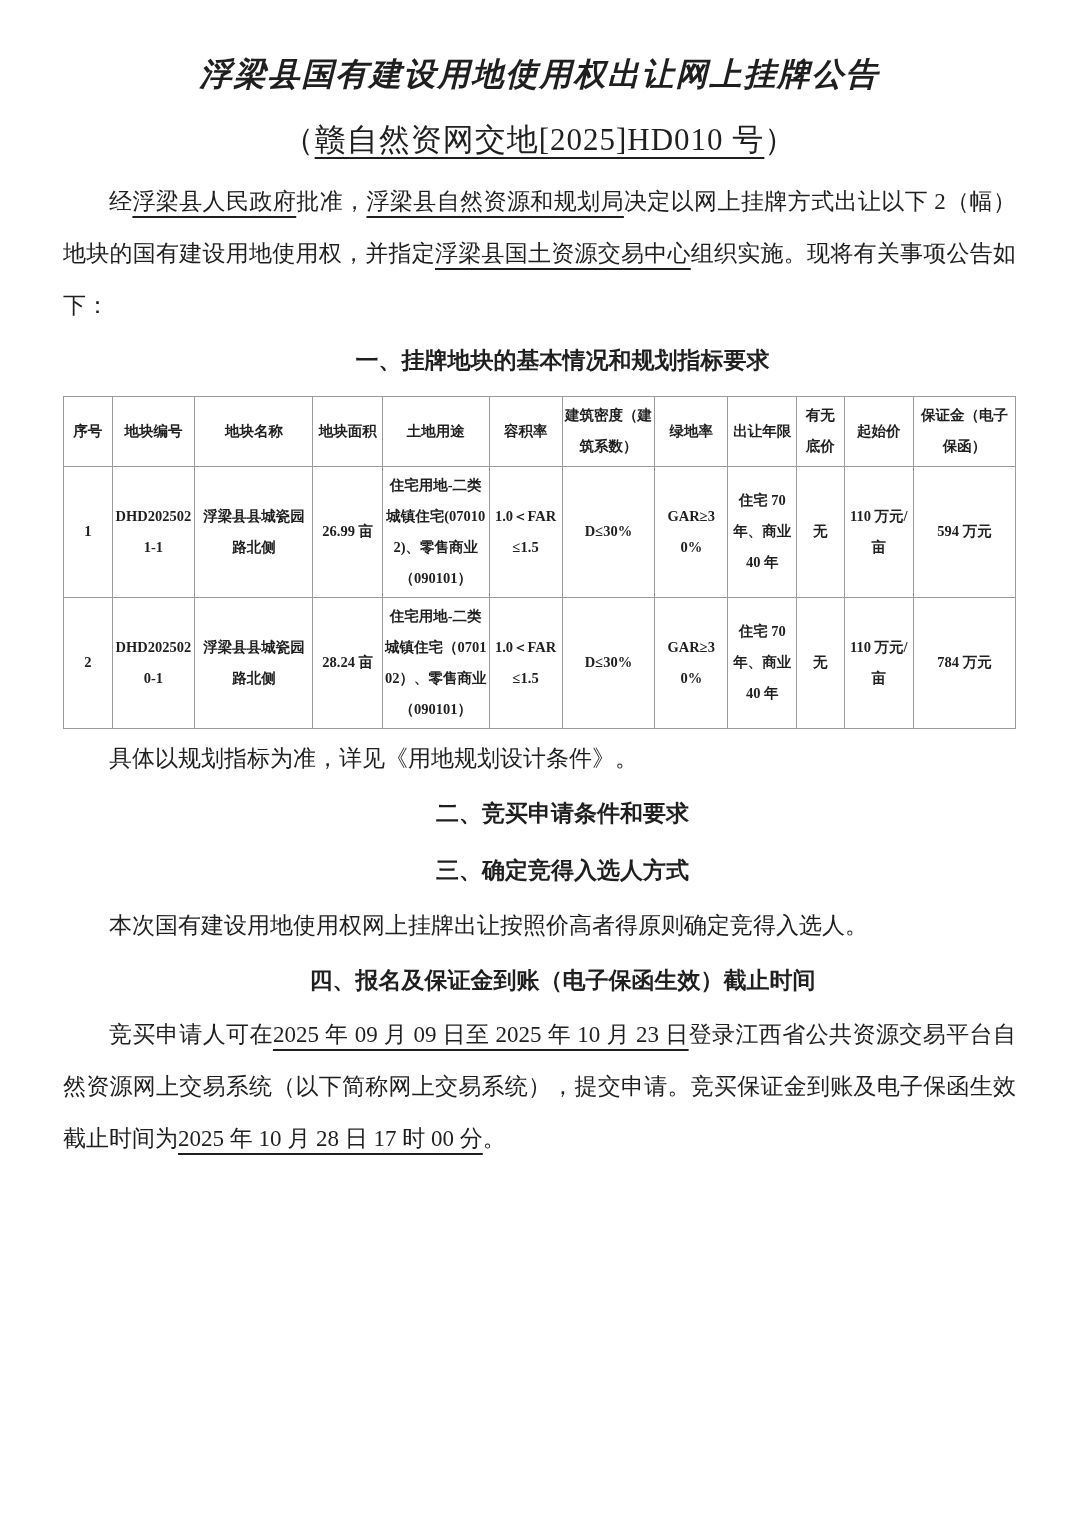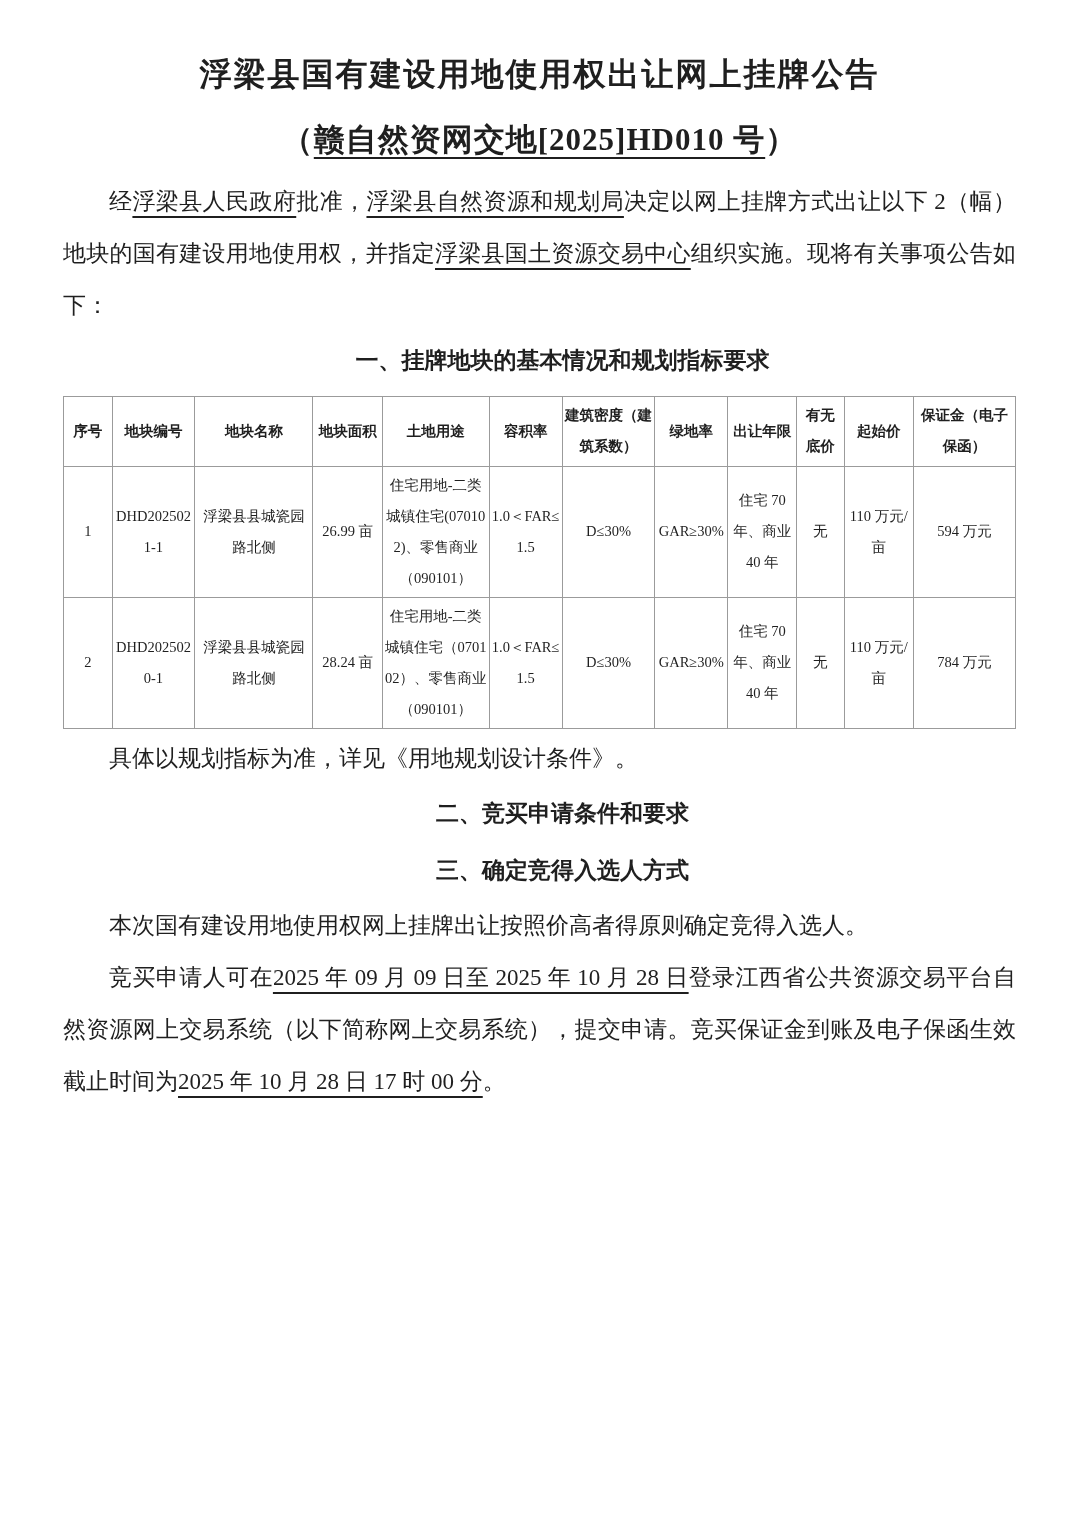--- a/index.html
+++ b/index.html
@@ -7,24 +7,24 @@
   body {
     width:1074px; height:1520px;
     font-family:"Liberation Serif","DejaVu Serif",serif;
     color:#1f1f1f;
     overflow:hidden;
   }
   .page { padding:52px 58px 0 63px; }
 
   .title {
     font-size:32px; font-weight:bold; text-align:center;
-    letter-spacing:2px; line-height:44px;
+    letter-spacing:2px; line-height:44px;font-style:italic;
   }
   .subtitle {
-    font-size:31px; font-weight:bold; text-align:center;
+    font-size:31px; font-weight:normal; text-align:center;
     letter-spacing:1px; line-height:40px; margin-top:24px;
   }
   .u { text-decoration:underline; text-underline-offset:7px; text-decoration-thickness:1.5px; }
 
   p.body {
     font-size:23px; line-height:52px;
     text-align:justify; text-indent:2em;
   }
   .sec-heading {
     font-size:23px; font-weight:bold; line-height:57.5px;
@@ -36,20 +36,21 @@
     width:100%; border-collapse:collapse; table-layout:fixed;
     font-size:14.5px; text-align:center;
     margin:6px 0 4px 0;
   }
   table.parcels th, table.parcels td {
     border:1px solid #9b9b9b;
     padding:3px 2px;
     line-height:31px;
     vertical-align:middle;
     word-break:break-all;
+    font-weight:bold;
   }
   table.parcels th { font-weight:bold;text-align:center; }
   tr.hdr  { height:70px; }
   tr.r1   { height:112px; }
   tr.r2   { height:118px; }
 </style>
 </head>
 <body>
 
 <div class="page">
@@ -125,16 +126,17 @@
     </tbody>
   </table>
 
   <p class="body">具体以规划指标为准，详见《用地规划设计条件》。</p>
 
   <div class="sec-heading">二、竞买申请条件和要求</div>
 
   <div class="sec-heading">三、确定竞得入选人方式</div>
   <p class="body">本次国有建设用地使用权网上挂牌出让按照价高者得原则确定竞得入选人。</p>
 
-  <p class="body"><span>竞买申请人可在</span><span class="u">2025 年 09 月 09 日至 2025 年 10 月 28 日</span><span>登录江西省公共资源交易平台自然资源网上交易系统（以下简称网上交易系统），提交申请。竞买保证金到账及电子保函生效截止时间为</span><span class="u">2025 年 10 月 28 日 17 时 00 分</span><span>。</span></p>
+  <div class="sec-heading">四、报名及保证金到账（电子保函生效）截止时间</div>
+  <p class="body"><span>竞买申请人可在</span><span class="u">2025 年 09 月 09 日至 2025 年 10 月 23 日</span><span>登录江西省公共资源交易平台自然资源网上交易系统（以下简称网上交易系统），提交申请。竞买保证金到账及电子保函生效截止时间为</span><span class="u">2025 年 10 月 28 日 17 时 00 分</span><span>。</span></p>
 
 
 </div>
 
 </body></html>

